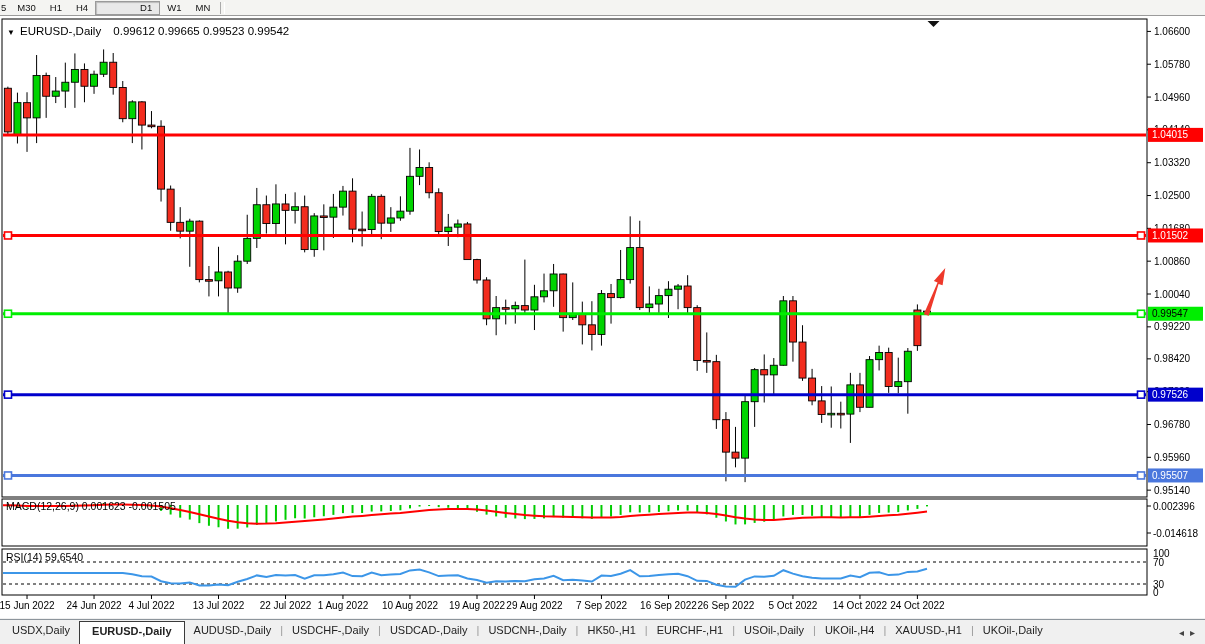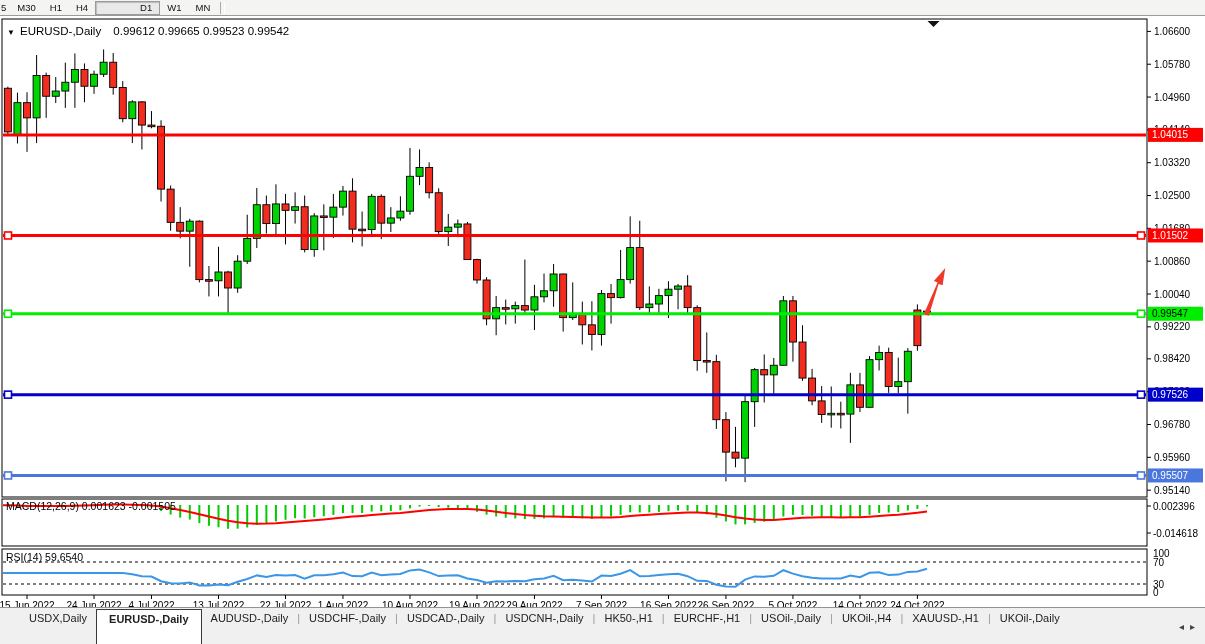--- a/index.html
+++ b/index.html
@@ -10,23 +10,23 @@
     align-items:center;font-size:9.5px;color:#111;}
   .tf-btn{padding:0 7px;height:13px;line-height:13px;cursor:default;white-space:nowrap;}
   .tf-btn.partial{padding:0 4px 0 1px;}
   .tf-btn.active{background:#e9e9e9;border:1px solid #9a9a9a;
     box-shadow:inset 1px 1px 1px #bbb;height:12px;line-height:12px;padding-left:44px;}
   .tb-sep{width:3px;height:12px;border-left:1px solid #aaa;border-right:1px solid #fff;margin:0 3px;}
   
   .chart-wrap{position:absolute;top:16px;left:0;width:1205px;height:602px;background:#fff;}
   svg text{font-family:"Liberation Sans",sans-serif;}
   
-  .tabbar{position:absolute;bottom:0;left:0;width:1205px;height:37px;
+  .tabbar{position:absolute;bottom:0;left:0;width:1205px;height:25px;
     background:#f0f0f0;border-top:1px solid #8d959c;display:flex;
-    align-items:stretch;font-size:11px;color:#222;padding-left:20px;box-sizing:border-box;}
+    align-items:stretch;font-size:11px;color:#222;padding-left:3px;box-sizing:border-box;}
   .tab{padding:4px 9px 0 9px;white-space:nowrap;cursor:default;}
   .tab.active{background:#fff;border:1px solid #3a3a3a;border-bottom:none;
     font-weight:bold;margin-top:1px;padding:3px 12px 0 12px;}
   .tab-sep{color:#999;padding-top:4px;}
   .tab-scroll{margin-left:auto;display:flex;align-items:center;gap:6px;
     padding-right:10px;color:#444;font-size:10px;}
 </style>
 </head>
 <body>
 

